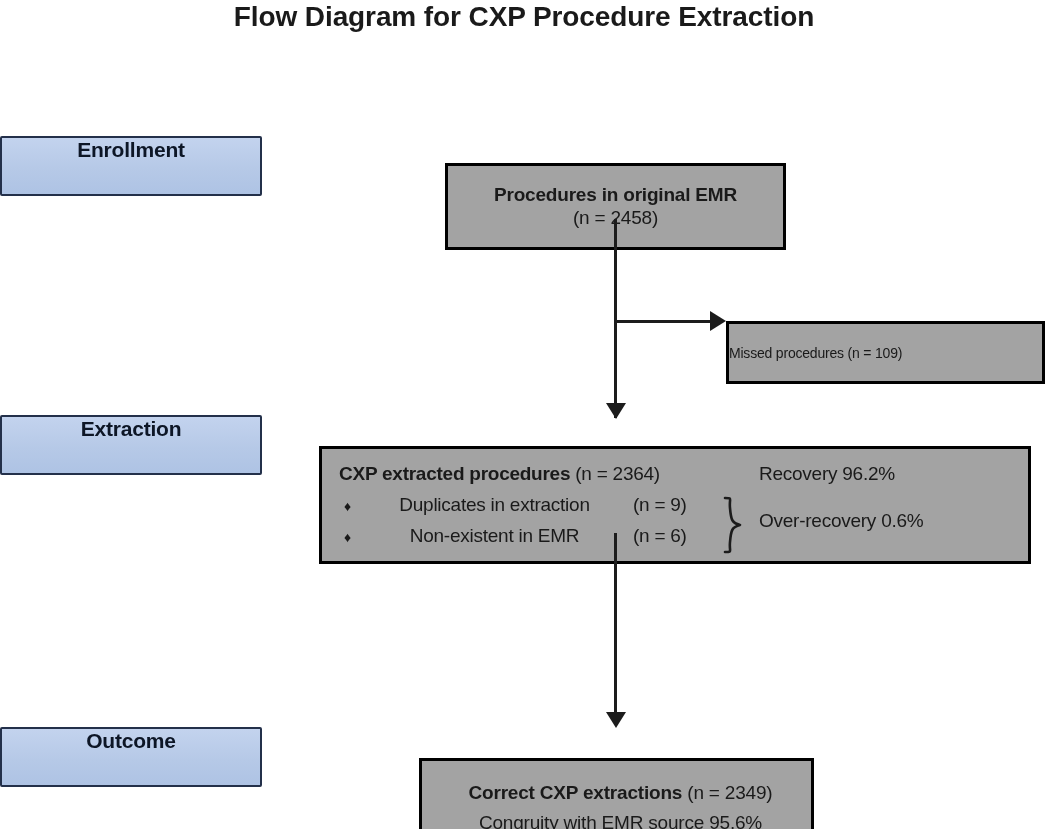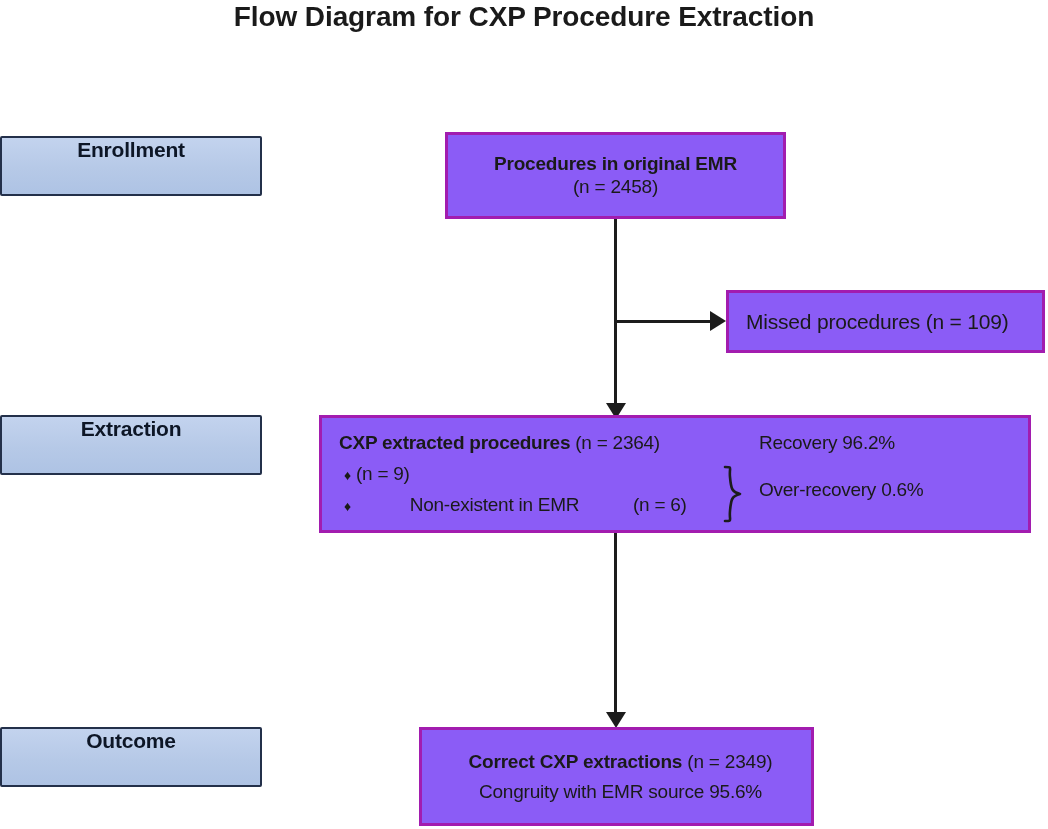--- a/index.html
+++ b/index.html
@@ -51,22 +51,23 @@
     letter-spacing: -0.2px;
   }
   #stage-enrollment { top: 136px; }
   #stage-extraction { top: 415px; }
   #stage-outcome    { top: 727px; }
 
   
   .flow-box {
     position: absolute;
     box-sizing: border-box;
-    border: 3px solid #a21caf;
-    background: #8b5cf6;
+    border: 3px solid #000000;
+    background: #a3a3a3;
+    margin-top: 31px;
   }
 
   #box-original {
     left: 445px;
     top: 132px;
     width: 341px;
     height: 87px;
     display: flex;
     flex-direction: column;
     align-items: center;
@@ -83,22 +84,21 @@
     letter-spacing: -0.2px;
   }
 
   #box-missed {
     left: 726px;
     top: 290px;
     width: 319px;
     height: 63px;
     display: flex;
     align-items: center;
-    padding-left: 17px;
-    font-size: 21px;
+    font-size: 14px;
     letter-spacing: -0.2px;
   }
 
   #box-extraction {
     left: 319px;
     top: 415px;
     width: 712px;
     height: 118px;
   }
 
@@ -248,20 +248,21 @@
     <div class="extract-row">
       <span class="bullet"></span>
       <span class="txt" style="min-width:0;margin-left:-17px;">
         <b>CXP extracted procedures</b>
         <span>(n = 2364)</span>
       </span>
     </div>
 
     <div class="extract-row">
       <span class="bullet">♦</span>
+      <span class="txt">Duplicates in extraction</span>
       <span class="cnt">(n = 9)</span>
     </div>
 
     <div class="extract-row">
       <span class="bullet">♦</span>
       <span class="txt">Non-existent in EMR</span>
       <span class="cnt">(n = 6)</span>
     </div>
 
   </div>

